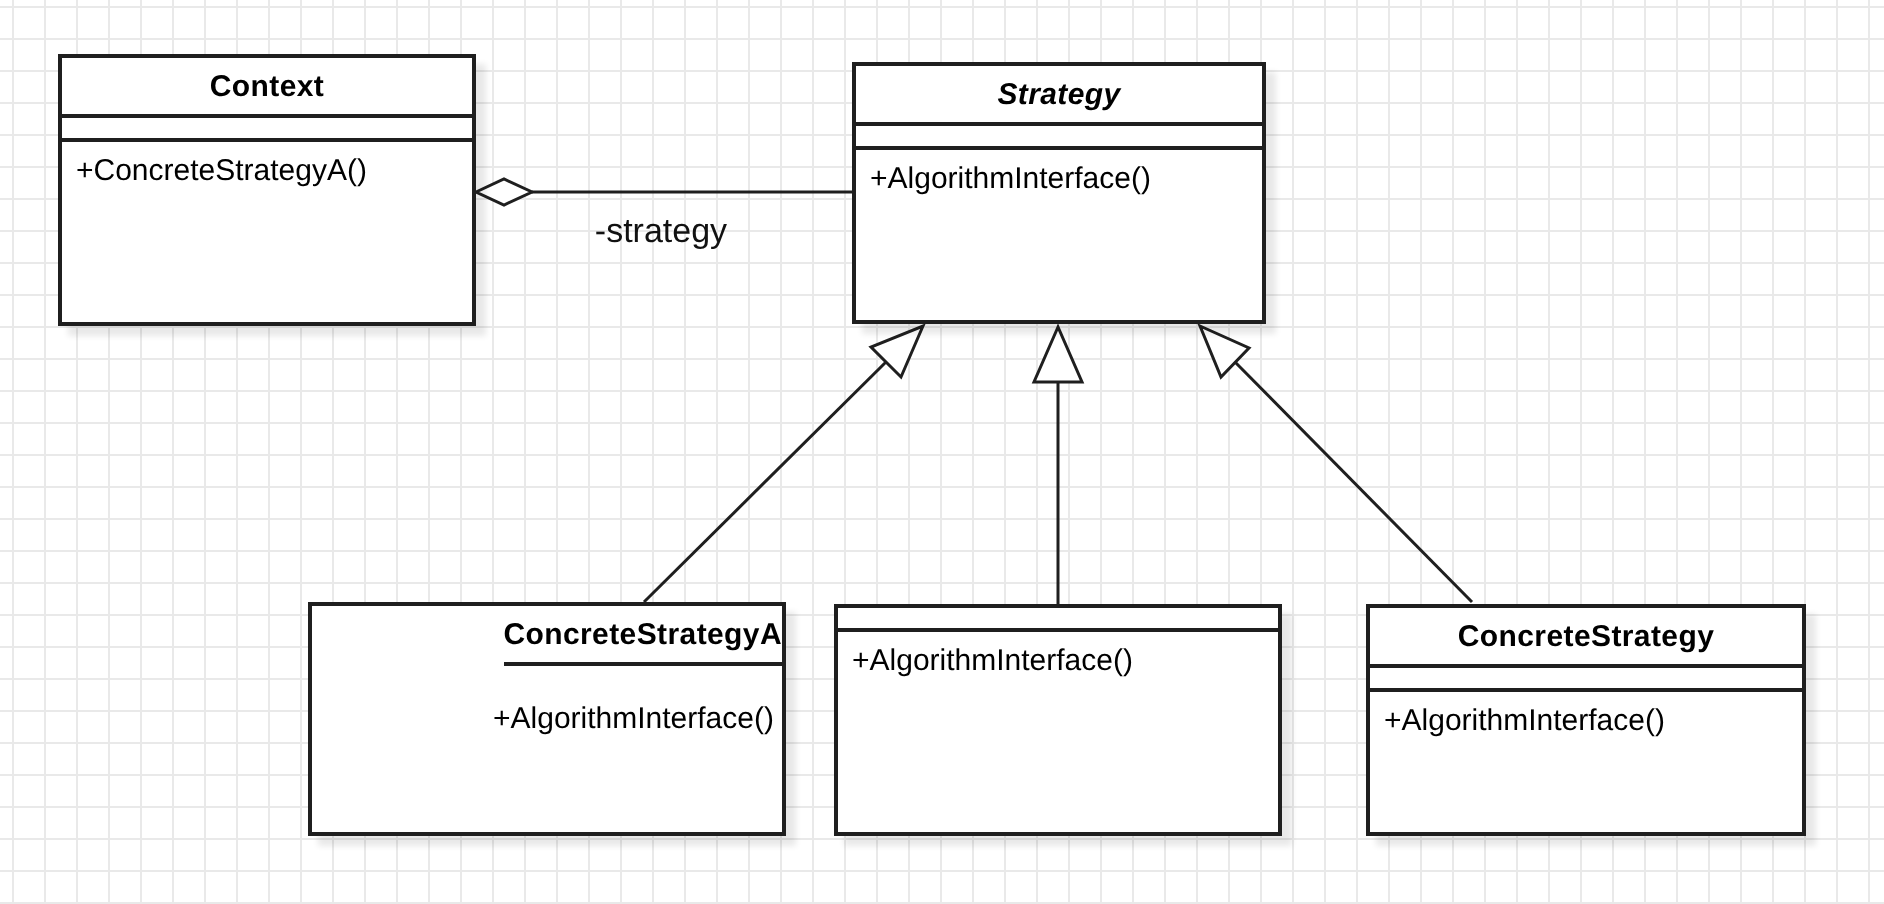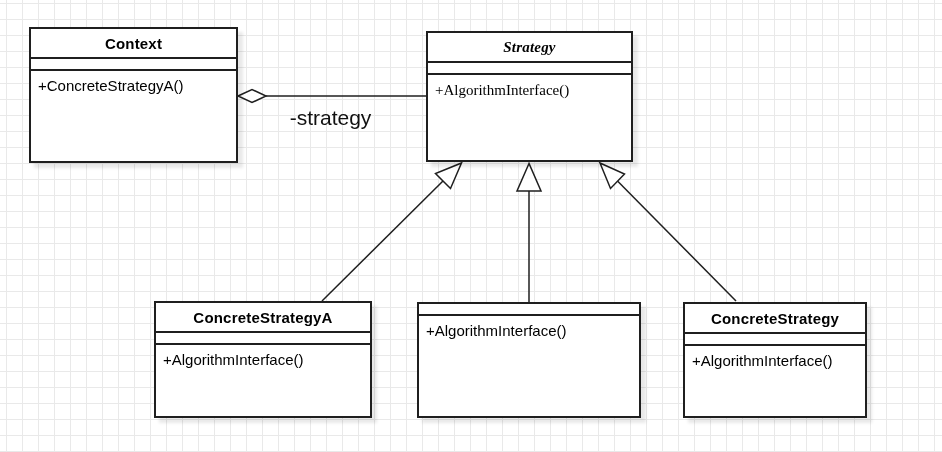--- a/index.html
+++ b/index.html
@@ -57,21 +57,21 @@
     border-bottom: 2px solid #1f1f1f;
   }
   .uml-methods {
     flex: 1 1 auto;
     padding: 6px 4px 0 7px;
     font-size: 15px;
     line-height: 18px;
   }
   .edge-label {
     position: absolute;
-    font-size: 21px;
+    font-size: 17px;
     color: #111111;
     text-align: center;
   }
 </style>
 </head>
 <body>
 
 <div class="canvas">
 
   <svg class="connector-layer" width="942" height="452" viewBox="0 0 942 452" xmlns="http://www.w3.org/2000/svg">
@@ -96,38 +96,38 @@
       <polygon points="600,163 624.5,174 610.5,188.5" fill="#ffffff" stroke-linejoin="miter"></polygon>
     </g>
   </svg>
 
   <div class="uml-class" style="left:29px; top:27px; width:209px; height:136px;justify-content:flex-end;">
     <div class="uml-title">Context</div>
     <div class="uml-attrs"></div>
     <div class="uml-methods">+ConcreteStrategyA()</div>
   </div>
 
-  <div class="uml-class abstract" style="left:426px; top:31px; width:207px; height:131px;font-family:Liberation Serif, serif;">
+  <div class="uml-class abstract" style="left:426px; top:31px; width:207px; height:131px;">
     <div class="uml-title">Strategy</div>
     <div class="uml-attrs"></div>
     <div class="uml-methods">+AlgorithmInterface()</div>
   </div>
 
-  <div class="uml-class" style="left:154px; top:301px; width:218px; height:117px;">
+  <div class="uml-class" style="left:154px; top:301px; width:239px; height:117px;align-items:flex-end;">
     <div class="uml-title">ConcreteStrategyA</div>
     <div class="uml-attrs"></div>
     <div class="uml-methods">+AlgorithmInterface()</div>
   </div>
 
   <div class="uml-class" style="left:417px; top:302px; width:224px; height:116px;">
     <div class="uml-attrs"></div>
     <div class="uml-methods">+AlgorithmInterface()</div>
   </div>
 
-  <div class="uml-class" style="left:683px; top:302px; width:184px; height:116px;">
+  <div class="uml-class" style="left:683px; top:302px; width:220px; height:116px;">
     <div class="uml-title">ConcreteStrategy</div>
     <div class="uml-attrs"></div>
     <div class="uml-methods">+AlgorithmInterface()</div>
   </div>
 
   <div class="edge-label" style="left:283px; top:106px; width:95px;">-strategy</div>
 
 </div>
 
 </body></html>

